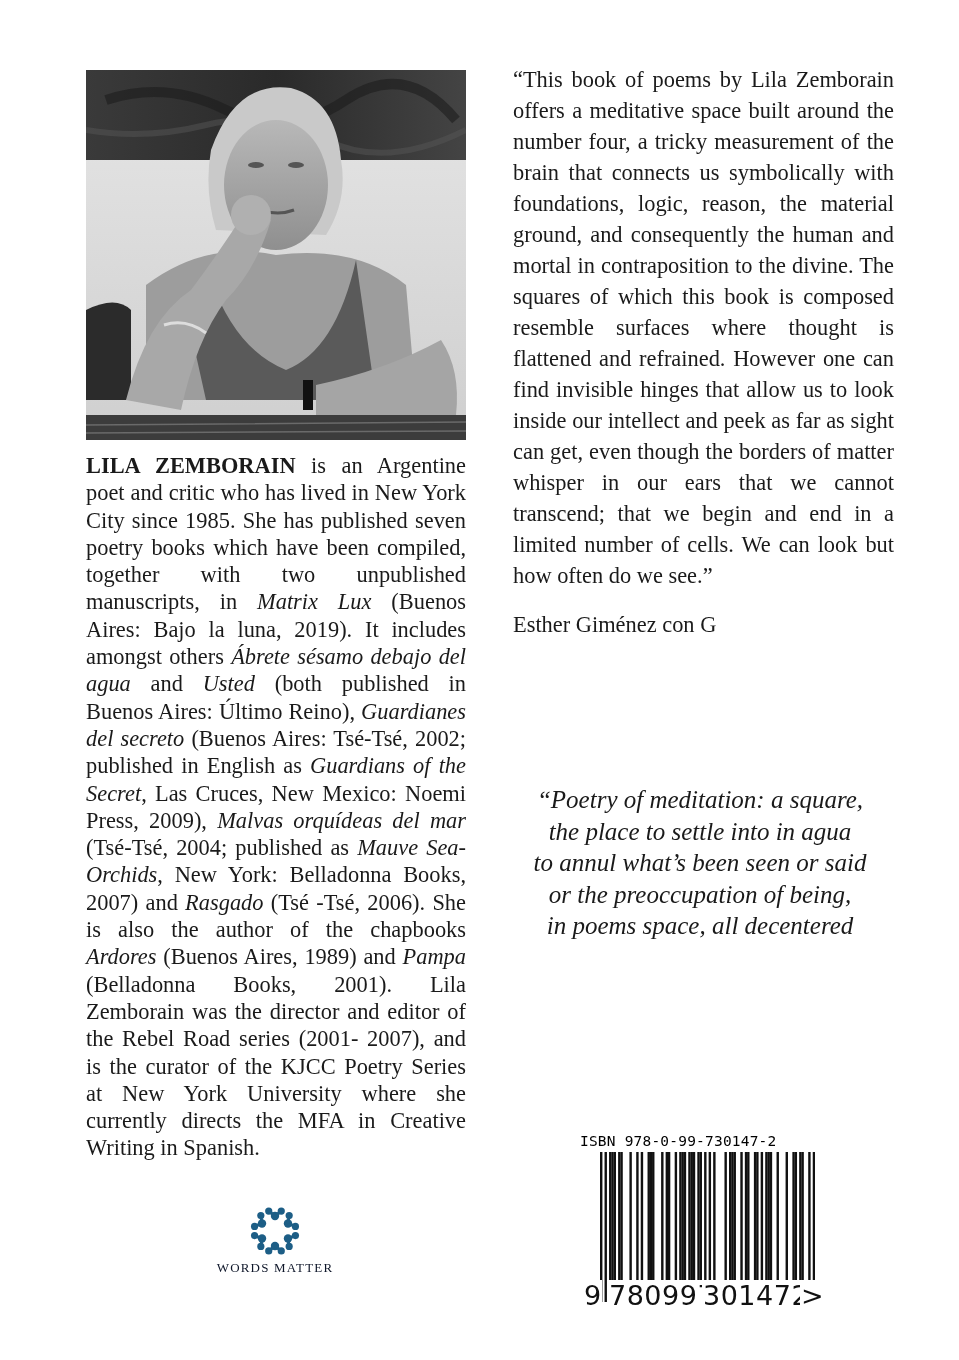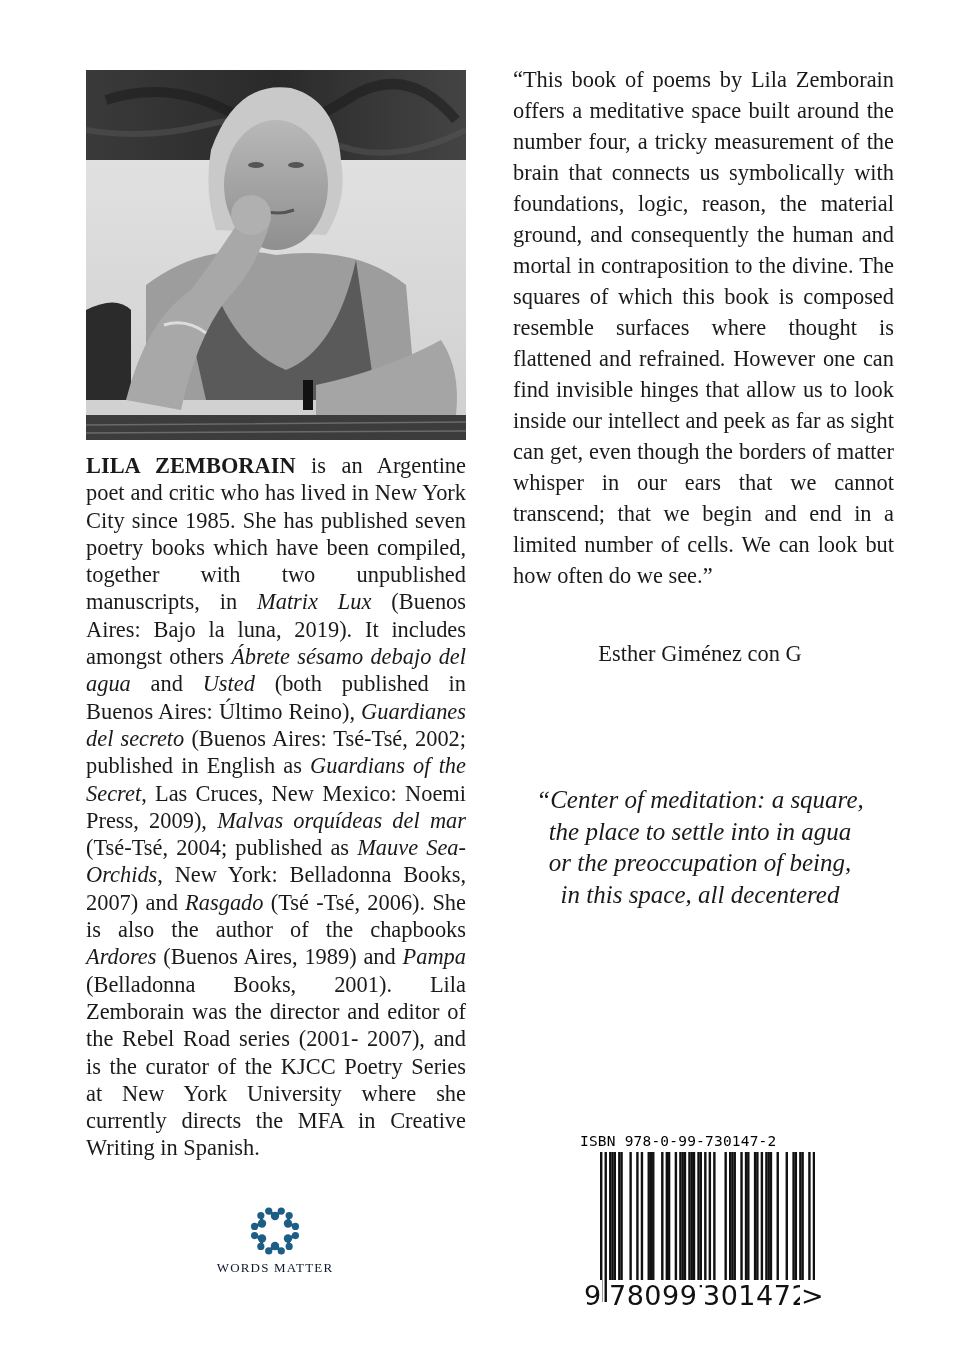--- a/index.html
+++ b/index.html
@@ -28,21 +28,21 @@
     .logo-name { font-size: 20px; letter-spacing: 2.6px; margin-top: 5px; color: #222; }
     .logo-tag { font-size: 13px; letter-spacing: 1.2px; color: #0f172a; margin-top: -2px; }
 
     
     .blurb {
       position: absolute; left: 513px; top: 64px; width: 381px;
       font-size: 22.4px; line-height: 31px; text-align: justify;
     }
     .attribution {
       position: absolute; left: 513px; top: 612px; width: 374px;
-      font-size: 22.4px; text-align: center; margin-top: 29px;
+      font-size: 22.4px; text-align: left;
     }
     .poem {
       position: absolute; left: 500px; top: 784px; width: 400px;
       font-size: 25px; line-height: 31.6px; text-align: center; font-style: italic;
     }
 
     
     .isbn-text {
       position: absolute; left: 580px; top: 1133px; width: 220px;
       font-family: "DejaVu Sans Mono", "Liberation Mono", monospace; font-size: 14.5px; letter-spacing: 0.2px;
@@ -158,24 +158,25 @@
         </g>
       </g>
   </svg>
   <div class="logo-tag">WORDS MATTER</div>
 </div>
 
 <div class="blurb">“This book of poems by Lila Zemborain offers a meditative space built around the number four, a tricky measurement of the brain that connects us symbolically with foundations, logic, reason, the material ground, and consequently the human and mortal in contraposition to the divine. The squares of which this book is composed resemble surfaces where thought is flattened and refrained.  However one can find invisible hinges that allow us to look inside our intellect and peek as far as sight can get, even though the borders of matter whisper in our ears that we cannot transcend;  that we begin and end in a limited number of cells. We can look but how often do we see.”</div>
 <div class="attribution">Esther Giménez con G</div>
 
 <div class="poem">
-  <div>“Center of meditation: a square,</div>
+  <div>“Poetry of meditation: a square,</div>
   <div>the place to settle into in agua</div>
+  <div>to annul what’s been seen or said</div>
   <div>or the preoccupation of being,</div>
-  <div>in this space, all decentered</div>
+  <div>in poems space, all decentered</div>
 </div>
 
 <div class="isbn-text">ISBN 978-0-99-730147-2</div>
 <svg class="barcode" id="barcode" viewBox="0 0 215 150" preserveAspectRatio="none">
     <rect x="0.00" y="0" width="2.41" height="150" fill="#111"></rect>
     <rect x="4.53" y="0" width="2.41" height="150" fill="#111"></rect>
     <rect x="9.05" y="0" width="2.41" height="132" fill="#111"></rect>
     <rect x="11.32" y="0" width="2.41" height="132" fill="#111"></rect>
     <rect x="13.58" y="0" width="2.41" height="132" fill="#111"></rect>
     <rect x="18.11" y="0" width="2.41" height="132" fill="#111"></rect>

